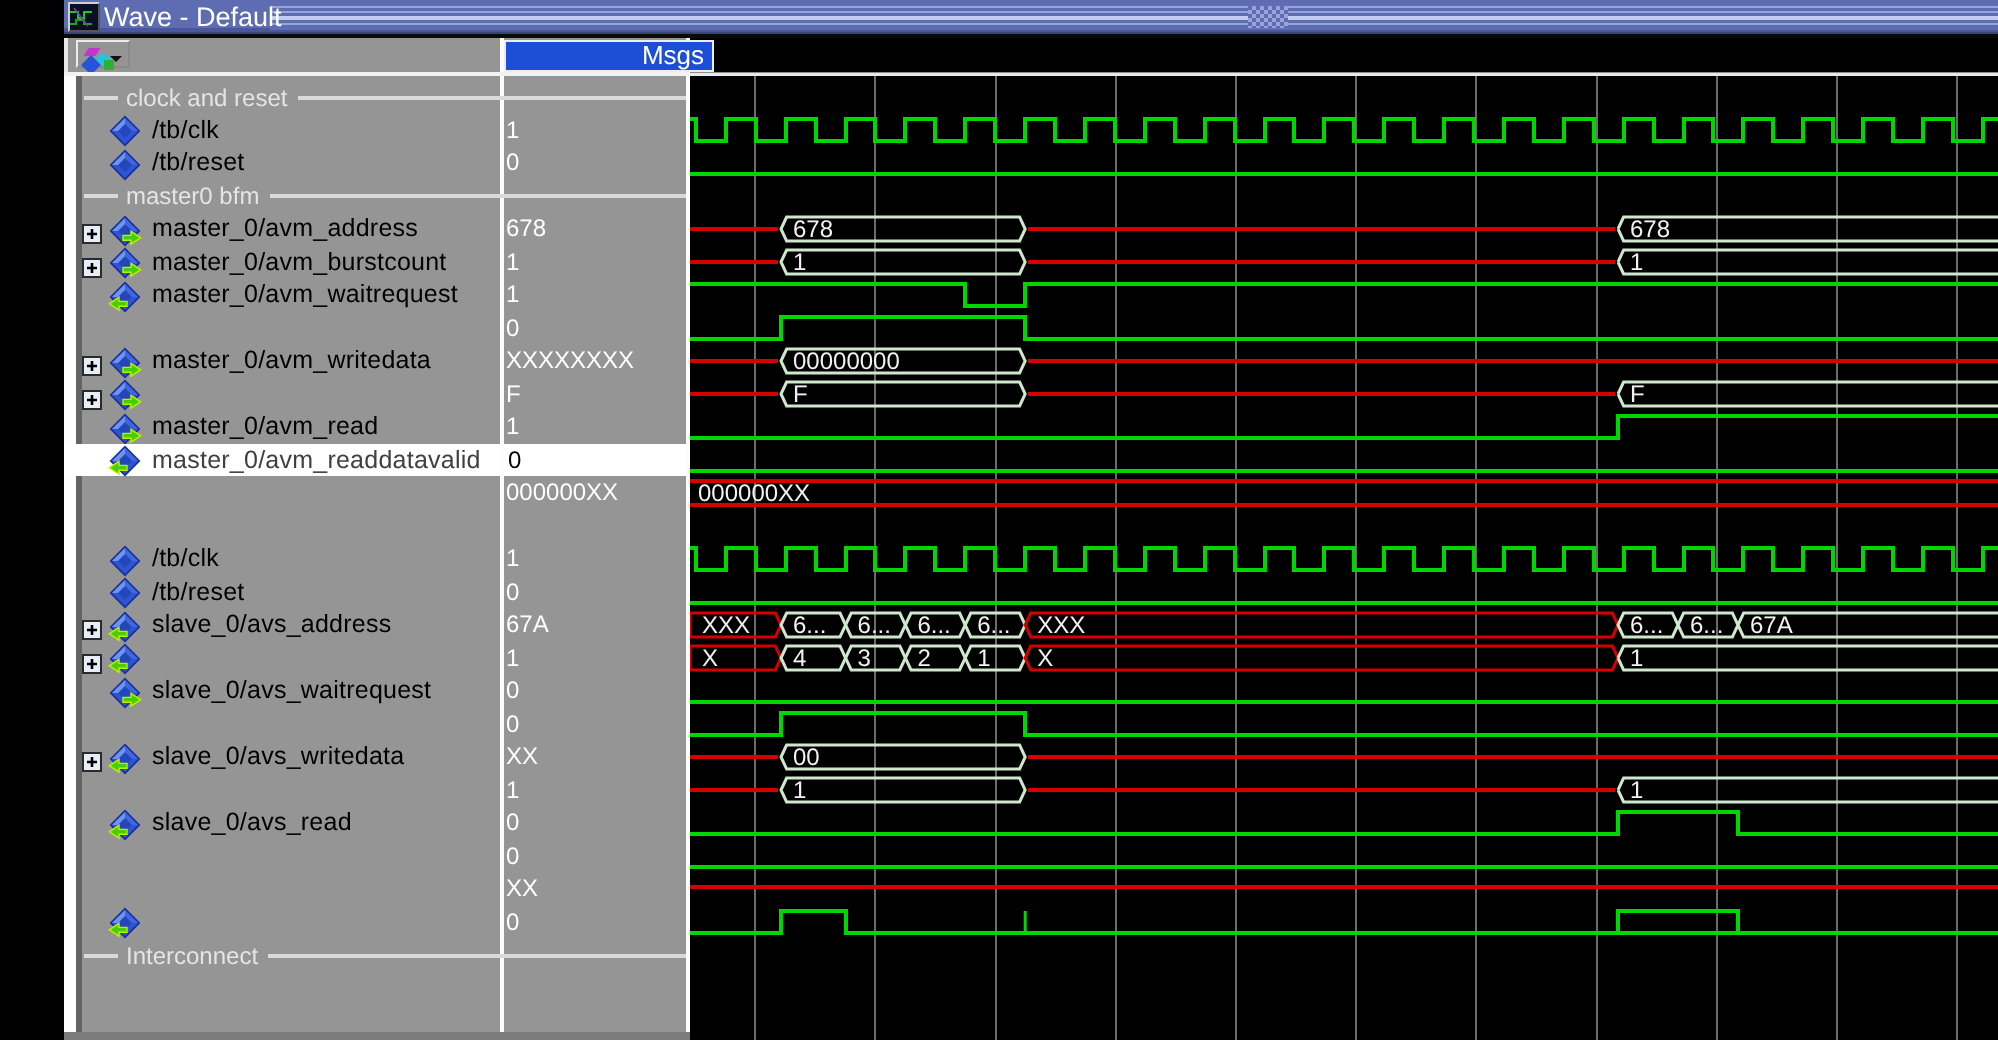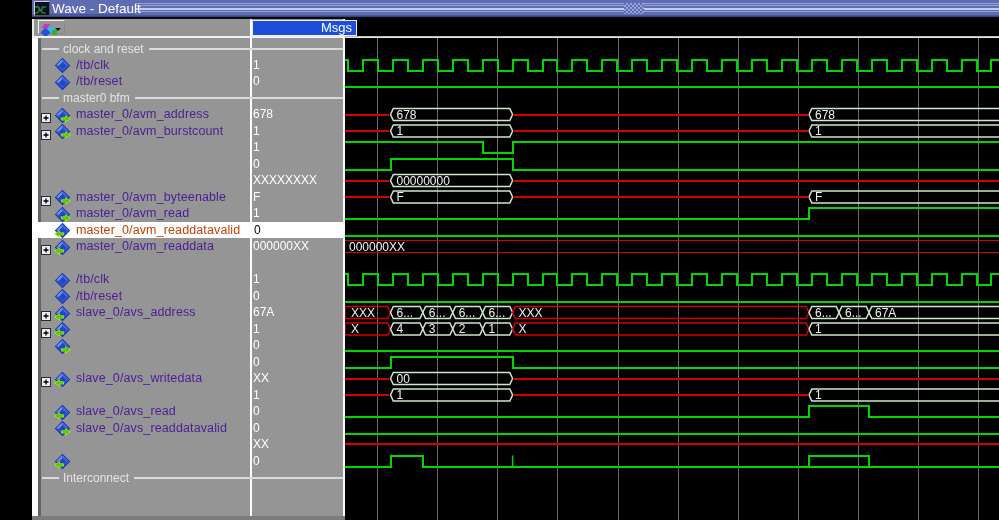--- a/index.html
+++ b/index.html
@@ -34,23 +34,23 @@
 #tbtn .ar{position:absolute;right:3px;bottom:2.5px;width:0;height:0;
  border-left:3px solid transparent;border-right:3px solid transparent;border-top:3.5px solid #111;}
 
 #msgs{position:absolute;left:220px;top:19.5px;width:105px;height:16px;box-sizing:border-box;
  background:#1d4ed8;border:1.5px solid #ededed;color:#fff;font-size:13px;
  text-align:right;line-height:13.5px;padding-right:4px;z-index:5;}
 
 .row,.grp{position:absolute;left:0;width:218px;height:16.5px;z-index:2;}
 .vrow{position:absolute;left:1px;width:89px;height:16.5px;line-height:16.5px;
  color:#fff;font-size:12px;z-index:2;}
-.row .nm{position:absolute;left:44px;top:0;line-height:16.5px;color:#4c1d95;font-size:12.5px;letter-spacing:0.12px;white-space:nowrap;}
+.row .nm{position:absolute;left:44px;top:0;line-height:16.5px;color:#000000;font-size:12.5px;letter-spacing:0.12px;white-space:nowrap;}
 .row.sel{background:#fff;left:0;width:218px;z-index:4;}
-.row.sel .nm{color:#c2410c;}
+.row.sel .nm{color:#404040;}
 .vrow.sel{background:#fff;color:#000;left:0px;width:91px;padding-left:2px;box-sizing:border-box;z-index:4;}
 .row .ic{position:absolute;left:22px;top:0.5px;}
 .row .pb{position:absolute;left:9px;top:3px;}
 .grp{width:311px;display:flex;align-items:center;color:#e4e4e4;font-size:12px;}
 .grp .gl{width:17px;height:2px;background:#dadada;margin-left:10px;margin-right:4px;}
 .grp .gt{white-space:nowrap;}
 .grp .gr{flex:1;height:2px;background:#dadada;margin-left:5px;margin-right:0;}
 
 #wavebox{position:absolute;left:313px;top:19px;width:686px;height:501px;
  background:#000;}
@@ -122,34 +122,59 @@
         <svg class="ic" width="17" height="17" viewBox="0 0 17 17">
           <polygon points="8.5,0.8 16.2,8.5 8.5,16.2 0.8,8.5" fill="#16309e"></polygon>
           <polygon points="8.5,2 15,8.5 8.5,15 2,8.5" fill="#2e54d2"></polygon>
           <polygon points="8.5,2 2,8.5 8.5,8.5" fill="#6f94ee"></polygon>
           <polygon points="8.5,2 15,8.5 8.5,8.5" fill="#4166dd"></polygon>
           <polygon points="8.5,5 12,8.5 8.5,12 5,8.5" fill="#2446bc"></polygon>
           <polygon points="7.5,10.7 11.5,10.7 11.5,8.7 16.4,11.9 11.5,15.1 11.5,13.1 7.5,13.1" fill="#46d000" stroke="#bdf000" stroke-width="0.7"></polygon>
         </svg>
         <span class="nm">master_0/avm_burstcount</span>
       </div>
+      <div class="row" style="top:120.25px">
+        <svg class="ic" width="17" height="17" viewBox="0 0 17 17">
+          <polygon points="8.5,0.8 16.2,8.5 8.5,16.2 0.8,8.5" fill="#16309e"></polygon>
+          <polygon points="8.5,2 15,8.5 8.5,15 2,8.5" fill="#2e54d2"></polygon>
+          <polygon points="8.5,2 2,8.5 8.5,8.5" fill="#6f94ee"></polygon>
+          <polygon points="8.5,2 15,8.5 8.5,8.5" fill="#4166dd"></polygon>
+          <polygon points="8.5,5 12,8.5 8.5,12 5,8.5" fill="#2446bc"></polygon>
+          <polygon points="9.5,10.7 5.5,10.7 5.5,8.7 0.6,11.9 5.5,15.1 5.5,13.1 9.5,13.1" fill="#46d000" stroke="#bdf000" stroke-width="0.7"></polygon>
+        </svg>
+        <span class="nm">master_0/avm_waitrequest</span>
+      </div>
+      <div class="row" style="top:153.25px">
+        <span class="pb"><svg width="10" height="10" viewBox="0 0 10 10">
+            <rect x="0.5" y="0.5" width="9" height="9" fill="#e8eef8" stroke="#2a2a2a" stroke-width="1"></rect>
+            <path d="M5 2.5v5M2.5 5h5" stroke="#000" stroke-width="1.3"></path>
+          </svg></span>
+        <svg class="ic" width="17" height="17" viewBox="0 0 17 17">
+          <polygon points="8.5,0.8 16.2,8.5 8.5,16.2 0.8,8.5" fill="#16309e"></polygon>
+          <polygon points="8.5,2 15,8.5 8.5,15 2,8.5" fill="#2e54d2"></polygon>
+          <polygon points="8.5,2 2,8.5 8.5,8.5" fill="#6f94ee"></polygon>
+          <polygon points="8.5,2 15,8.5 8.5,8.5" fill="#4166dd"></polygon>
+          <polygon points="8.5,5 12,8.5 8.5,12 5,8.5" fill="#2446bc"></polygon>
+          <polygon points="7.5,10.7 11.5,10.7 11.5,8.7 16.4,11.9 11.5,15.1 11.5,13.1 7.5,13.1" fill="#46d000" stroke="#bdf000" stroke-width="0.7"></polygon>
+        </svg>
+        <span class="nm">master_0/avm_writedata</span>
+      </div>
       <div class="row" style="top:169.75px">
         <span class="pb"><svg width="10" height="10" viewBox="0 0 10 10">
             <rect x="0.5" y="0.5" width="9" height="9" fill="#e8eef8" stroke="#2a2a2a" stroke-width="1"></rect>
             <path d="M5 2.5v5M2.5 5h5" stroke="#000" stroke-width="1.3"></path>
           </svg></span>
         <svg class="ic" width="17" height="17" viewBox="0 0 17 17">
           <polygon points="8.5,0.8 16.2,8.5 8.5,16.2 0.8,8.5" fill="#16309e"></polygon>
           <polygon points="8.5,2 15,8.5 8.5,15 2,8.5" fill="#2e54d2"></polygon>
           <polygon points="8.5,2 2,8.5 8.5,8.5" fill="#6f94ee"></polygon>
           <polygon points="8.5,2 15,8.5 8.5,8.5" fill="#4166dd"></polygon>
           <polygon points="8.5,5 12,8.5 8.5,12 5,8.5" fill="#2446bc"></polygon>
           <polygon points="7.5,10.7 11.5,10.7 11.5,8.7 16.4,11.9 11.5,15.1 11.5,13.1 7.5,13.1" fill="#46d000" stroke="#bdf000" stroke-width="0.7"></polygon>
         </svg>
-        <span class="nm">master_0/avm_byteenable</span>
       </div>
       <div class="row" style="top:186.25px">
         <svg class="ic" width="17" height="17" viewBox="0 0 17 17">
           <polygon points="8.5,0.8 16.2,8.5 8.5,16.2 0.8,8.5" fill="#16309e"></polygon>
           <polygon points="8.5,2 15,8.5 8.5,15 2,8.5" fill="#2e54d2"></polygon>
           <polygon points="8.5,2 2,8.5 8.5,8.5" fill="#6f94ee"></polygon>
           <polygon points="8.5,2 15,8.5 8.5,8.5" fill="#4166dd"></polygon>
           <polygon points="8.5,5 12,8.5 8.5,12 5,8.5" fill="#2446bc"></polygon>
           <polygon points="7.5,10.7 11.5,10.7 11.5,8.7 16.4,11.9 11.5,15.1 11.5,13.1 7.5,13.1" fill="#46d000" stroke="#bdf000" stroke-width="0.7"></polygon>
         </svg>
@@ -159,35 +184,20 @@
         <svg class="ic" width="17" height="17" viewBox="0 0 17 17">
           <polygon points="8.5,0.8 16.2,8.5 8.5,16.2 0.8,8.5" fill="#16309e"></polygon>
           <polygon points="8.5,2 15,8.5 8.5,15 2,8.5" fill="#2e54d2"></polygon>
           <polygon points="8.5,2 2,8.5 8.5,8.5" fill="#6f94ee"></polygon>
           <polygon points="8.5,2 15,8.5 8.5,8.5" fill="#4166dd"></polygon>
           <polygon points="8.5,5 12,8.5 8.5,12 5,8.5" fill="#2446bc"></polygon>
           <polygon points="9.5,10.7 5.5,10.7 5.5,8.7 0.6,11.9 5.5,15.1 5.5,13.1 9.5,13.1" fill="#46d000" stroke="#bdf000" stroke-width="0.7"></polygon>
         </svg>
         <span class="nm">master_0/avm_readdatavalid</span>
       </div>
-      <div class="row" style="top:219.25px">
-        <span class="pb"><svg width="10" height="10" viewBox="0 0 10 10">
-            <rect x="0.5" y="0.5" width="9" height="9" fill="#e8eef8" stroke="#2a2a2a" stroke-width="1"></rect>
-            <path d="M5 2.5v5M2.5 5h5" stroke="#000" stroke-width="1.3"></path>
-          </svg></span>
-        <svg class="ic" width="17" height="17" viewBox="0 0 17 17">
-          <polygon points="8.5,0.8 16.2,8.5 8.5,16.2 0.8,8.5" fill="#16309e"></polygon>
-          <polygon points="8.5,2 15,8.5 8.5,15 2,8.5" fill="#2e54d2"></polygon>
-          <polygon points="8.5,2 2,8.5 8.5,8.5" fill="#6f94ee"></polygon>
-          <polygon points="8.5,2 15,8.5 8.5,8.5" fill="#4166dd"></polygon>
-          <polygon points="8.5,5 12,8.5 8.5,12 5,8.5" fill="#2446bc"></polygon>
-          <polygon points="9.5,10.7 5.5,10.7 5.5,8.7 0.6,11.9 5.5,15.1 5.5,13.1 9.5,13.1" fill="#46d000" stroke="#bdf000" stroke-width="0.7"></polygon>
-        </svg>
-        <span class="nm">master_0/avm_readdata</span>
-      </div>
       <div class="row" style="top:252.25px">
         <svg class="ic" width="17" height="17" viewBox="0 0 17 17">
           <polygon points="8.5,0.8 16.2,8.5 8.5,16.2 0.8,8.5" fill="#16309e"></polygon>
           <polygon points="8.5,2 15,8.5 8.5,15 2,8.5" fill="#2e54d2"></polygon>
           <polygon points="8.5,2 2,8.5 8.5,8.5" fill="#6f94ee"></polygon>
           <polygon points="8.5,2 15,8.5 8.5,8.5" fill="#4166dd"></polygon>
           <polygon points="8.5,5 12,8.5 8.5,12 5,8.5" fill="#2446bc"></polygon>
         </svg>
         <span class="nm">/tb/clk</span>
       </div>
@@ -232,20 +242,21 @@
       </div>
       <div class="row" style="top:318.25px">
         <svg class="ic" width="17" height="17" viewBox="0 0 17 17">
           <polygon points="8.5,0.8 16.2,8.5 8.5,16.2 0.8,8.5" fill="#16309e"></polygon>
           <polygon points="8.5,2 15,8.5 8.5,15 2,8.5" fill="#2e54d2"></polygon>
           <polygon points="8.5,2 2,8.5 8.5,8.5" fill="#6f94ee"></polygon>
           <polygon points="8.5,2 15,8.5 8.5,8.5" fill="#4166dd"></polygon>
           <polygon points="8.5,5 12,8.5 8.5,12 5,8.5" fill="#2446bc"></polygon>
           <polygon points="7.5,10.7 11.5,10.7 11.5,8.7 16.4,11.9 11.5,15.1 11.5,13.1 7.5,13.1" fill="#46d000" stroke="#bdf000" stroke-width="0.7"></polygon>
         </svg>
+        <span class="nm">slave_0/avs_waitrequest</span>
       </div>
       <div class="row" style="top:351.25px">
         <span class="pb"><svg width="10" height="10" viewBox="0 0 10 10">
             <rect x="0.5" y="0.5" width="9" height="9" fill="#e8eef8" stroke="#2a2a2a" stroke-width="1"></rect>
             <path d="M5 2.5v5M2.5 5h5" stroke="#000" stroke-width="1.3"></path>
           </svg></span>
         <svg class="ic" width="17" height="17" viewBox="0 0 17 17">
           <polygon points="8.5,0.8 16.2,8.5 8.5,16.2 0.8,8.5" fill="#16309e"></polygon>
           <polygon points="8.5,2 15,8.5 8.5,15 2,8.5" fill="#2e54d2"></polygon>
           <polygon points="8.5,2 2,8.5 8.5,8.5" fill="#6f94ee"></polygon>
@@ -258,31 +269,20 @@
       <div class="row" style="top:384.25px">
         <svg class="ic" width="17" height="17" viewBox="0 0 17 17">
           <polygon points="8.5,0.8 16.2,8.5 8.5,16.2 0.8,8.5" fill="#16309e"></polygon>
           <polygon points="8.5,2 15,8.5 8.5,15 2,8.5" fill="#2e54d2"></polygon>
           <polygon points="8.5,2 2,8.5 8.5,8.5" fill="#6f94ee"></polygon>
           <polygon points="8.5,2 15,8.5 8.5,8.5" fill="#4166dd"></polygon>
           <polygon points="8.5,5 12,8.5 8.5,12 5,8.5" fill="#2446bc"></polygon>
           <polygon points="9.5,10.7 5.5,10.7 5.5,8.7 0.6,11.9 5.5,15.1 5.5,13.1 9.5,13.1" fill="#46d000" stroke="#bdf000" stroke-width="0.7"></polygon>
         </svg>
         <span class="nm">slave_0/avs_read</span>
-      </div>
-      <div class="row" style="top:400.75px">
-        <svg class="ic" width="17" height="17" viewBox="0 0 17 17">
-          <polygon points="8.5,0.8 16.2,8.5 8.5,16.2 0.8,8.5" fill="#16309e"></polygon>
-          <polygon points="8.5,2 15,8.5 8.5,15 2,8.5" fill="#2e54d2"></polygon>
-          <polygon points="8.5,2 2,8.5 8.5,8.5" fill="#6f94ee"></polygon>
-          <polygon points="8.5,2 15,8.5 8.5,8.5" fill="#4166dd"></polygon>
-          <polygon points="8.5,5 12,8.5 8.5,12 5,8.5" fill="#2446bc"></polygon>
-          <polygon points="7.5,10.7 11.5,10.7 11.5,8.7 16.4,11.9 11.5,15.1 11.5,13.1 7.5,13.1" fill="#46d000" stroke="#bdf000" stroke-width="0.7"></polygon>
-        </svg>
-        <span class="nm">slave_0/avs_readdatavalid</span>
       </div>
       <div class="row" style="top:433.75px">
         <svg class="ic" width="17" height="17" viewBox="0 0 17 17">
           <polygon points="8.5,0.8 16.2,8.5 8.5,16.2 0.8,8.5" fill="#16309e"></polygon>
           <polygon points="8.5,2 15,8.5 8.5,15 2,8.5" fill="#2e54d2"></polygon>
           <polygon points="8.5,2 2,8.5 8.5,8.5" fill="#6f94ee"></polygon>
           <polygon points="8.5,2 15,8.5 8.5,8.5" fill="#4166dd"></polygon>
           <polygon points="8.5,5 12,8.5 8.5,12 5,8.5" fill="#2446bc"></polygon>
           <polygon points="9.5,10.7 5.5,10.7 5.5,8.7 0.6,11.9 5.5,15.1 5.5,13.1 9.5,13.1" fill="#46d000" stroke="#bdf000" stroke-width="0.7"></polygon>
         </svg>

